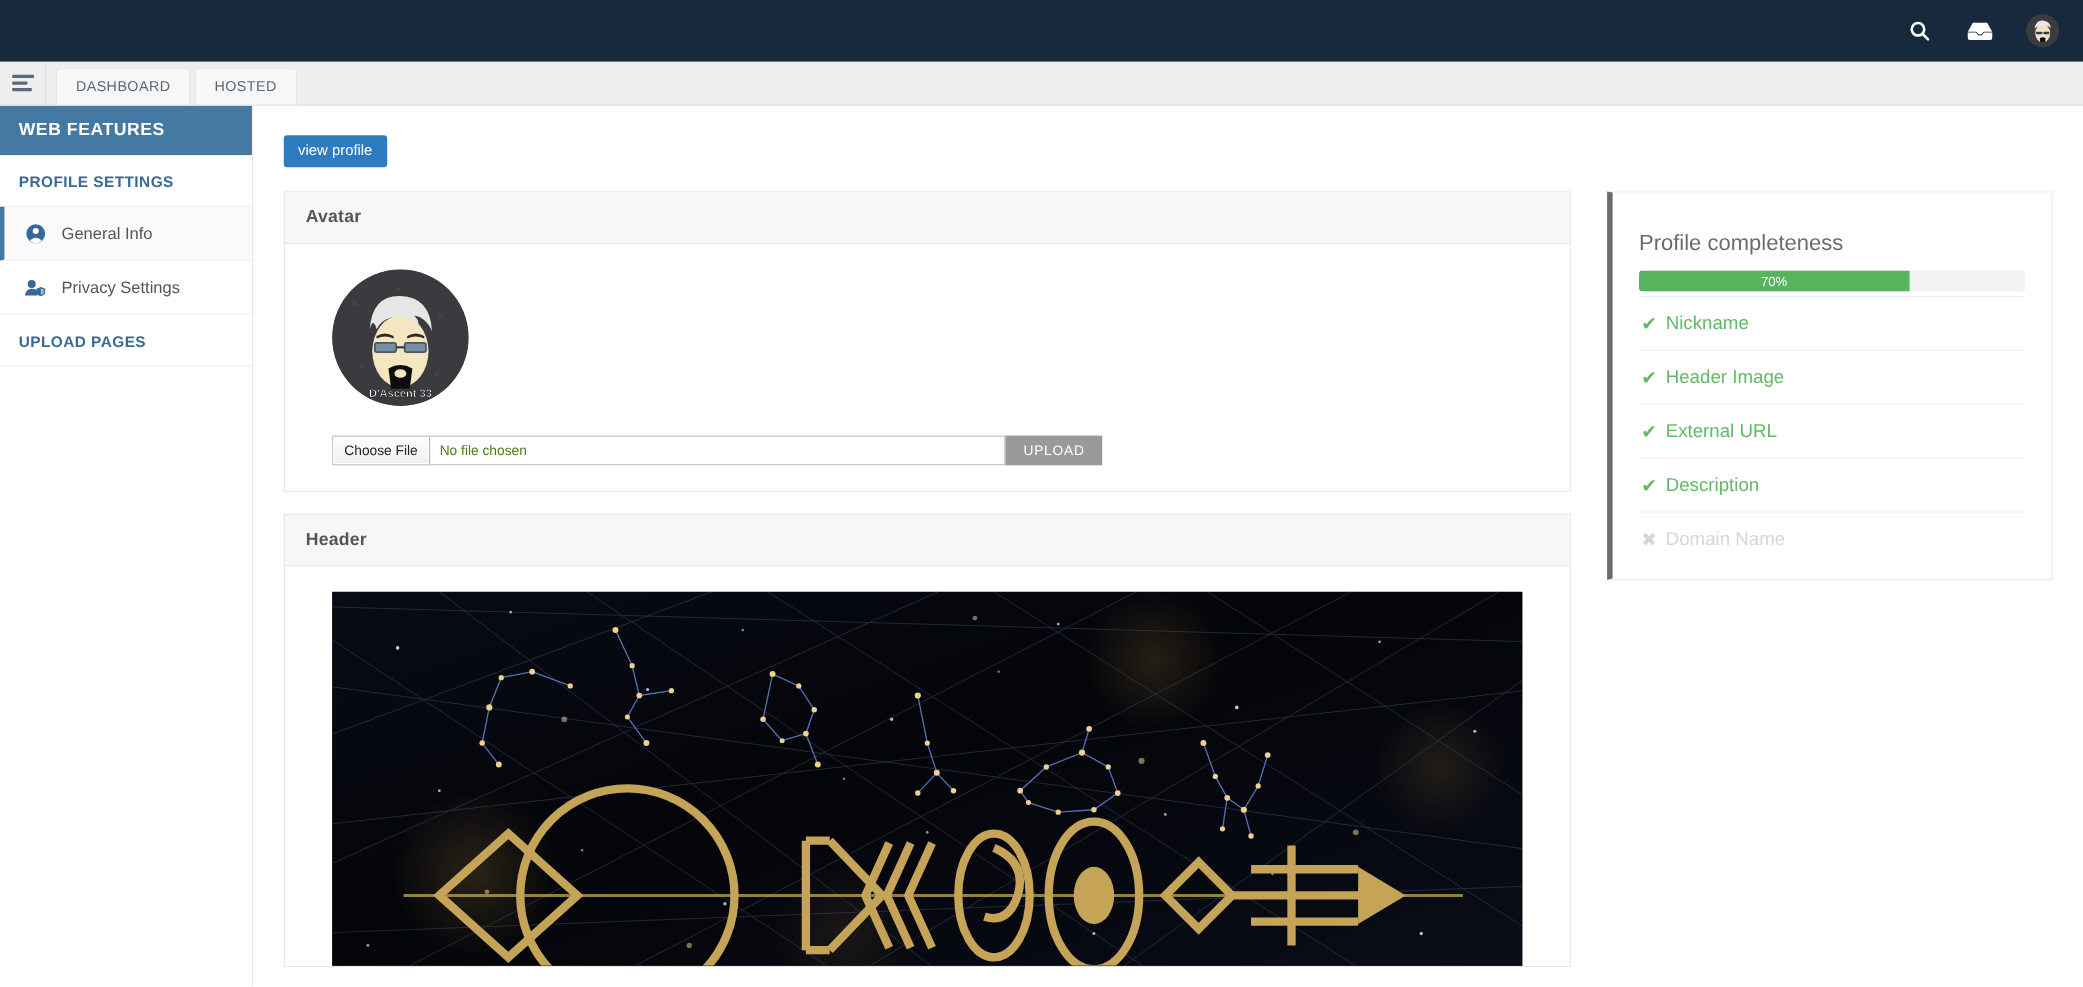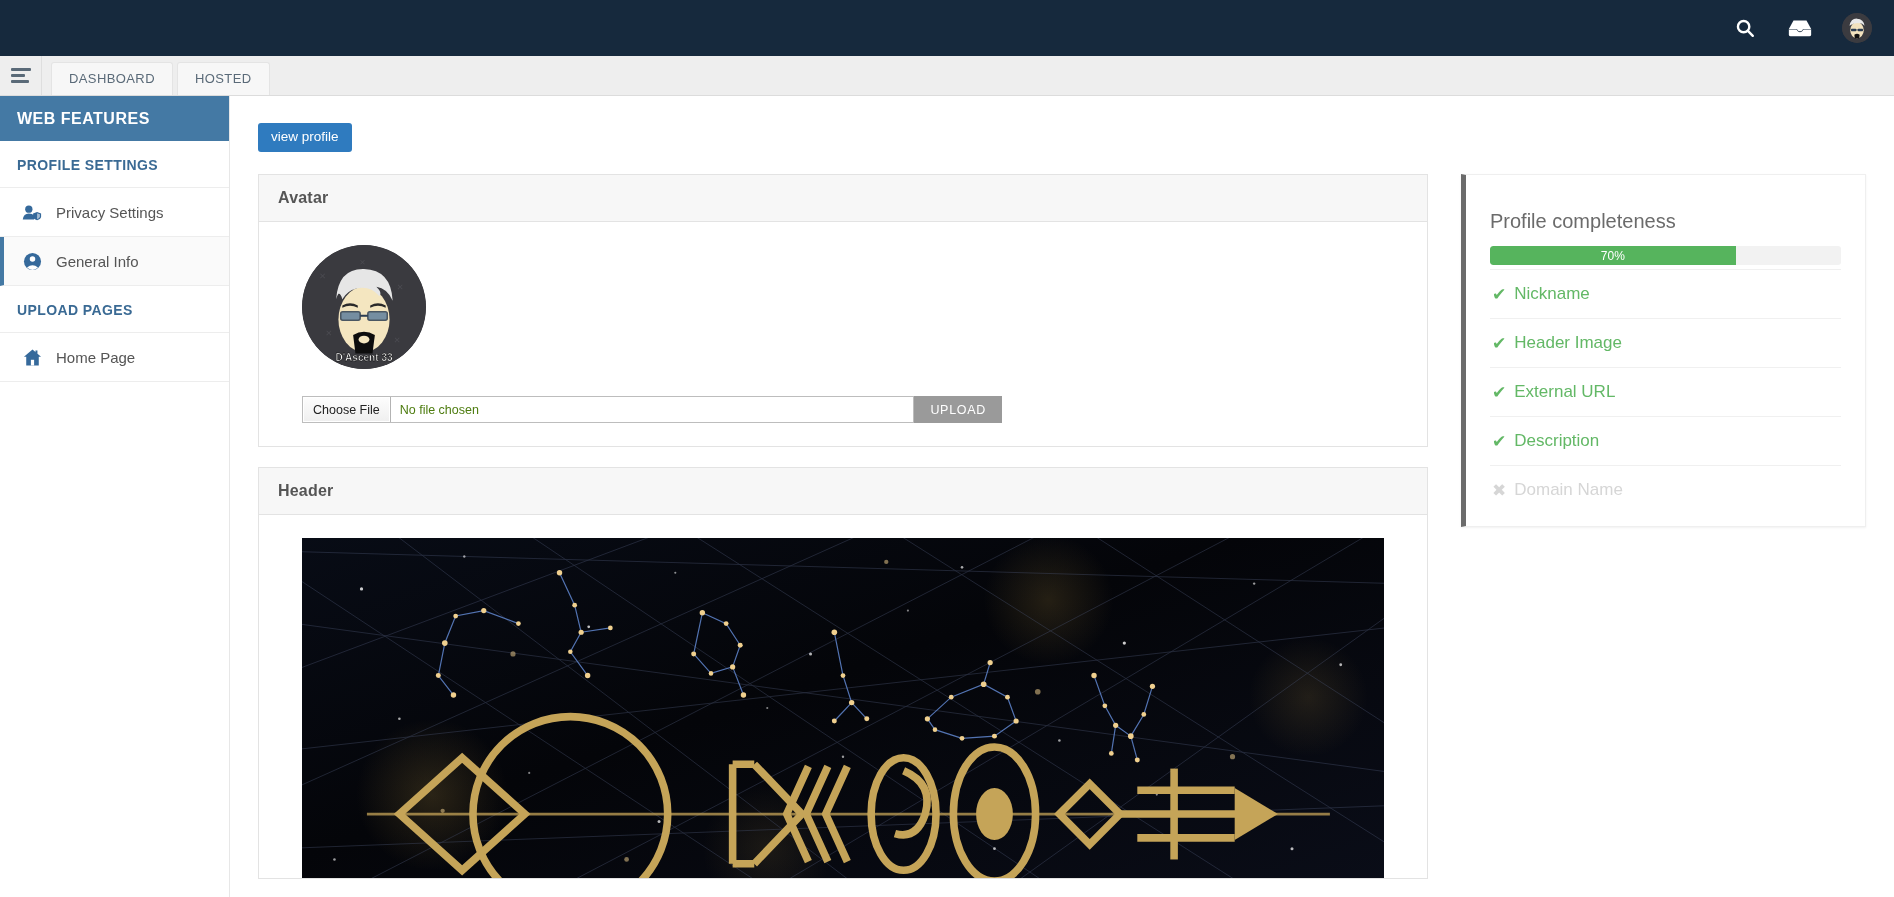--- a/index.html
+++ b/index.html
@@ -335,55 +335,45 @@
   </div>
 </div>
 
 <div id="shell">
 
   <div id="sidebar">
     <div class="side-banner">WEB FEATURES</div>
 
     <div class="side-group-title">PROFILE SETTINGS</div>
 
+    <div class="side-item active">
+      <span class="side-icon">
+        <svg width="19" height="19" viewBox="0 0 20 20">
+          <circle cx="10" cy="10" r="9" fill="#35699b"></circle>
+          <circle cx="10" cy="7.4" r="2.9" fill="#fff"></circle>
+          <path d="M4.2 16.4 Q10 11.4 15.8 16.4 Q13.2 19 10 19 Q6.8 19 4.2 16.4 Z" fill="#fff"></path>
+        </svg>
+      </span>
+      <span>General Info</span>
+    </div>
+
     <div class="side-item">
       <span class="side-icon">
         <svg width="21" height="19" viewBox="0 0 22 20">
           <circle cx="7.5" cy="6.4" r="4" fill="#35699b"></circle>
           <path d="M0.8 17.8 Q1.6 11 7.5 11 Q11.4 11 13.3 13.4 L13.3 17.8 Z" fill="#35699b"></path>
           <path d="M16.6 9.4 L21 11.1 L21 14.3 Q21 17 16.6 18.6 Q12.2 17 12.2 14.3 L12.2 11.1 Z" fill="#35699b"></path>
           <path d="M16.6 10.8 L19.7 12 L19.7 14.3 Q19.7 16.2 16.6 17.4 Z" fill="#fff" opacity=".55"></path>
         </svg>
       </span>
       <span>Privacy Settings</span>
     </div>
 
-    <div class="side-item active">
-      <span class="side-icon">
-        <svg width="19" height="19" viewBox="0 0 20 20">
-          <circle cx="10" cy="10" r="9" fill="#35699b"></circle>
-          <circle cx="10" cy="7.4" r="2.9" fill="#fff"></circle>
-          <path d="M4.2 16.4 Q10 11.4 15.8 16.4 Q13.2 19 10 19 Q6.8 19 4.2 16.4 Z" fill="#fff"></path>
-        </svg>
-      </span>
-      <span>General Info</span>
-    </div>
-
     <div class="side-group-title">UPLOAD PAGES</div>
 
-    <div class="side-item">
-      <span class="side-icon">
-        <svg width="19" height="19" viewBox="0 0 20 20">
-          <path d="M10 1.6 L19 9.2 L16.6 9.2 L16.6 18.4 L3.4 18.4 L3.4 9.2 L1 9.2 Z" fill="#35699b"></path>
-          <rect x="8.3" y="12.4" width="3.4" height="6" fill="#fff"></rect>
-          <rect x="13.1" y="2.6" width="2.1" height="3.4" fill="#35699b"></rect>
-        </svg>
-      </span>
-      <span>Home Page</span>
-    </div>
   </div>
 
   <div id="main">
     <div id="main-inner">
 
       <div class="page-head">
         <button id="view-profile-btn">view profile</button>
       </div>
 
       <div class="content-cols">

